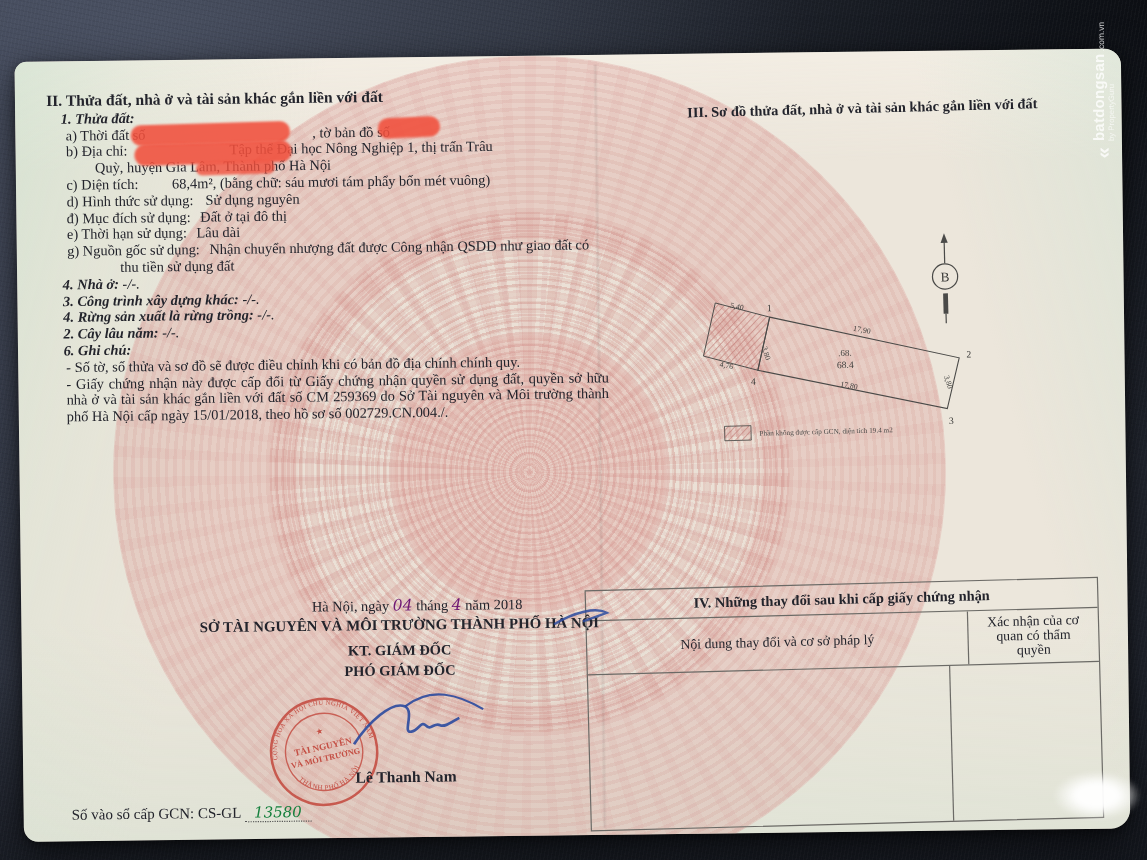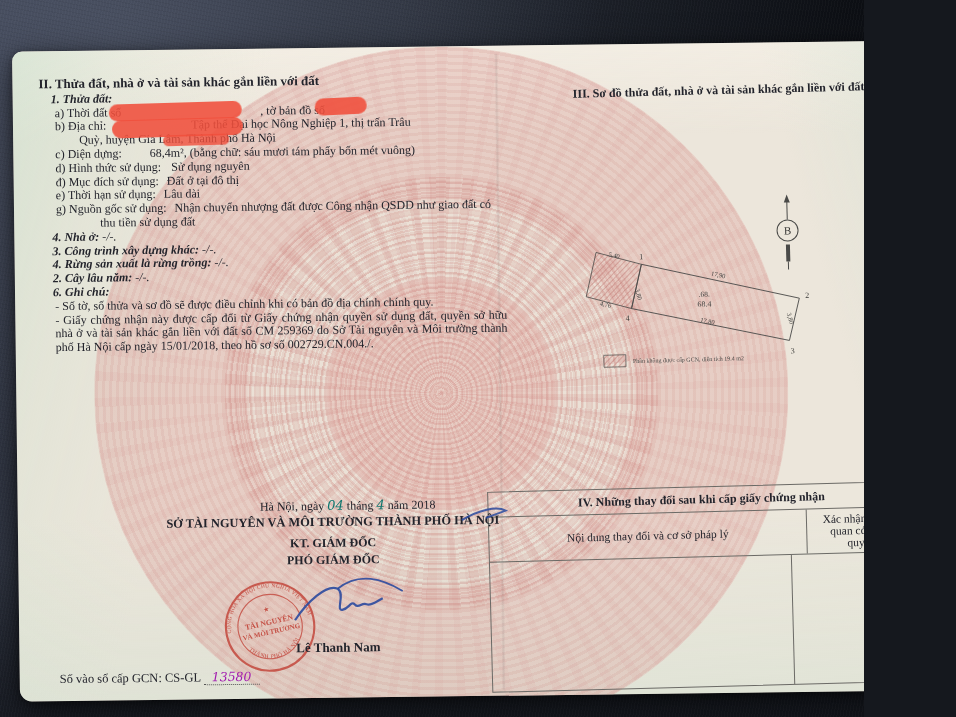--- a/index.html
+++ b/index.html
@@ -1,22 +1,22 @@
 <!DOCTYPE html>
 <html><head>
 <meta charset="utf-8">
 <style>
   html,body{margin:0;padding:0;background:#15181e;}
-  .photo{position:relative;width:832px;height:717px;overflow:hidden;
+  .photo{position:relative;width:956px;height:717px;overflow:hidden;
     font-family:"Liberation Serif",serif;
     background:
       radial-gradient(ellipse at 14% 6%, rgba(125,135,158,0.28), rgba(0,0,0,0) 46%),
       radial-gradient(ellipse at 100% 0%, rgba(8,10,14,0.85), rgba(0,0,0,0) 38%),
       linear-gradient(180deg, rgba(0,0,0,0) 78%, rgba(8,10,14,0.55) 100%),
-      linear-gradient(115deg,#3a4050 0%,#2c313d 28%,#262b35 55%,#1f232c 100%); padding-left: 32px;}
+      linear-gradient(115deg,#3a4050 0%,#2c313d 28%,#262b35 55%,#1f232c 100%);}
   .photo::before{content:"";position:absolute;inset:0;pointer-events:none;
     background:
       repeating-linear-gradient(100deg, rgba(255,255,255,0.022) 0 1px, rgba(0,0,0,0) 1px 3px),
       repeating-linear-gradient(12deg, rgba(0,0,0,0.05) 0 1px, rgba(0,0,0,0) 1px 4px);}
   .paper{position:absolute;left:16px;top:46px;width:922px;height:650px;
     transform:rotate(-0.7deg);background:#ece6db;border-radius:10px 14px 16px 12px;
     box-shadow:0 10px 34px rgba(0,0,0,0.6), 0 2px 8px rgba(0,0,0,0.4);
     color:#23242c;}
   .overlayfill{position:absolute;inset:0;border-radius:inherit;overflow:hidden;pointer-events:none;}
   .tintA{background:
@@ -53,26 +53,26 @@
   .tableIV .hdr{display:flex;border-bottom:1px solid #6b6a66;}
   .tableIV .c1{width:301px;border-right:1px solid #6b6a66;display:flex;align-items:center;justify-content:center;font-size:11.5px;padding:6px 8px;text-align:center;}
   .tableIV .c2{flex:1;display:flex;align-items:center;justify-content:center;font-size:11.5px;padding:4px 8px;text-align:center;}
   .tableIV .body{flex:1;display:flex;}
   .tableIV .b1{width:301px;border-right:1px solid #6b6a66;}
   .signing{position:absolute;left:130px;top:450px;width:370px;text-align:center;}
   .signing .date{font-size:12px;}
   .signing .org{font-weight:bold;font-size:12.4px;white-space:nowrap;margin-top:1px;}
   .signing .kt{font-weight:bold;font-size:12px;margin-top:6px;}
   .signing .role{font-weight:bold;font-size:12px;margin-top:2px;}
-  .hand{font-family:"DejaVu Serif",serif;font-style:italic;color:#0f766e;font-size:13px;}
+  .hand{font-family:"DejaVu Serif",serif;font-style:italic;color:#701a75;font-size:13px;}
   .sealwrap{position:absolute;left:203px;top:530px;width:96px;height:96px;transform:rotate(-12deg);opacity:0.9;}
   .sigwrap{position:absolute;left:236px;top:452px;width:280px;height:130px;pointer-events:none;}
   .signer{position:absolute;left:254px;top:592px;width:130px;text-align:center;font-weight:bold;font-size:13px;}
   .footerline{position:absolute;left:40px;top:620px;font-size:12.5px;}
-  .regnum{font-family:"DejaVu Serif",serif;font-style:italic;color:#a21caf;border-bottom:1px dotted #555;padding:0 8px;}
+  .regnum{font-family:"DejaVu Serif",serif;font-style:italic;color:#15803d;border-bottom:1px dotted #555;padding:0 8px;}
   .glare{position:absolute;left:878px;top:643px;width:72px;height:40px;
       background:radial-gradient(ellipse, rgba(255,255,255,0.95) 0 35%, rgba(255,255,255,0) 72%);filter:blur(2px);}
   .wm{position:absolute;left:902px;top:132px;width:122px;height:34px;transform:rotate(-90deg);
       transform-origin:top left;display:flex;align-items:center;gap:5px;color:rgba(255,255,255,0.78);
       font-family:"Liberation Sans",sans-serif;}
   .wm .logo{font-size:17px;font-weight:bold;line-height:1;}
   .wm .brandrow{display:flex;align-items:baseline;gap:2px;}
   .wm .brand{font-size:12.5px;font-weight:bold;letter-spacing:0.2px;}
   .wm .tld{font-size:7px;}
   .wm .by{font-size:6.5px;opacity:0.85;}
@@ -90,21 +90,21 @@
         <div class="guil2"></div>
     </div>
     <div class="fold"></div>
 
     <div class="sec2">
       <div class="h">II. Thửa đất, nhà ở và tài sản khác gắn liền với đất</div>
       <div class="ind1 bi">1. Thửa đất:</div>
       <div class="ind2"><span>a) Thời đất số</span><span class="sp" style="width:139px;"></span><span>, tờ bản đồ số</span></div>
       <div class="ind2"><span>b) Địa chỉ:</span><span class="sp" style="width:85px;"></span><span>Tập thể Đại học Nông Nghiệp 1, thị trấn Trâu</span></div>
       <div class="cont2">Quỳ, huyện Gia Lâm, Thành phố Hà Nội</div>
-      <div class="ind2"><span>c) Diện dựng:</span><span class="sp" style="width:28px;"></span><span>68,4m²,</span> <span>(bằng chữ: sáu mươi tám phẩy bốn mét vuông)</span></div>
+      <div class="ind2"><span>c) Diện tích:</span><span class="sp" style="width:28px;"></span><span>68,4m²,</span> <span>(bằng chữ: sáu mươi tám phẩy bốn mét vuông)</span></div>
       <div class="ind2"><span>d) Hình thức sử dụng:</span><span class="sp" style="width:10px;"></span><span>Sử dụng nguyên</span></div>
       <div class="ind2"><span>đ) Mục đích sử dụng:</span><span class="sp" style="width:8px;"></span><span>Đất ở tại đô thị</span></div>
       <div class="ind2"><span>e) Thời hạn sử dụng:</span><span class="sp" style="width:8px;"></span><span>Lâu dài</span></div>
       <div class="ind2"><span>g) Nguồn gốc sử dụng:</span><span class="sp" style="width:8px;"></span><span>Nhận chuyển nhượng đất được Công nhận QSDD như giao đất có</span></div>
       <div class="cont">thu tiền sử dụng đất</div>
       <div class="ind1"><span class="bi">4. Nhà ở:</span> <span style="font-style:italic;">-/-.</span></div>
       <div class="ind1"><span class="bi">3. Công trình xây dựng khác:</span> <span style="font-style:italic;">-/-.</span></div>
       <div class="ind1"><span class="bi">4. Rừng sản xuất là rừng trồng:</span> <span style="font-style:italic;">-/-.</span></div>
       <div class="ind1"><span class="bi">2. Cây lâu năm:</span> <span style="font-style:italic;">-/-.</span></div>
       <div class="ind1 bi">6. Ghi chú:</div>

